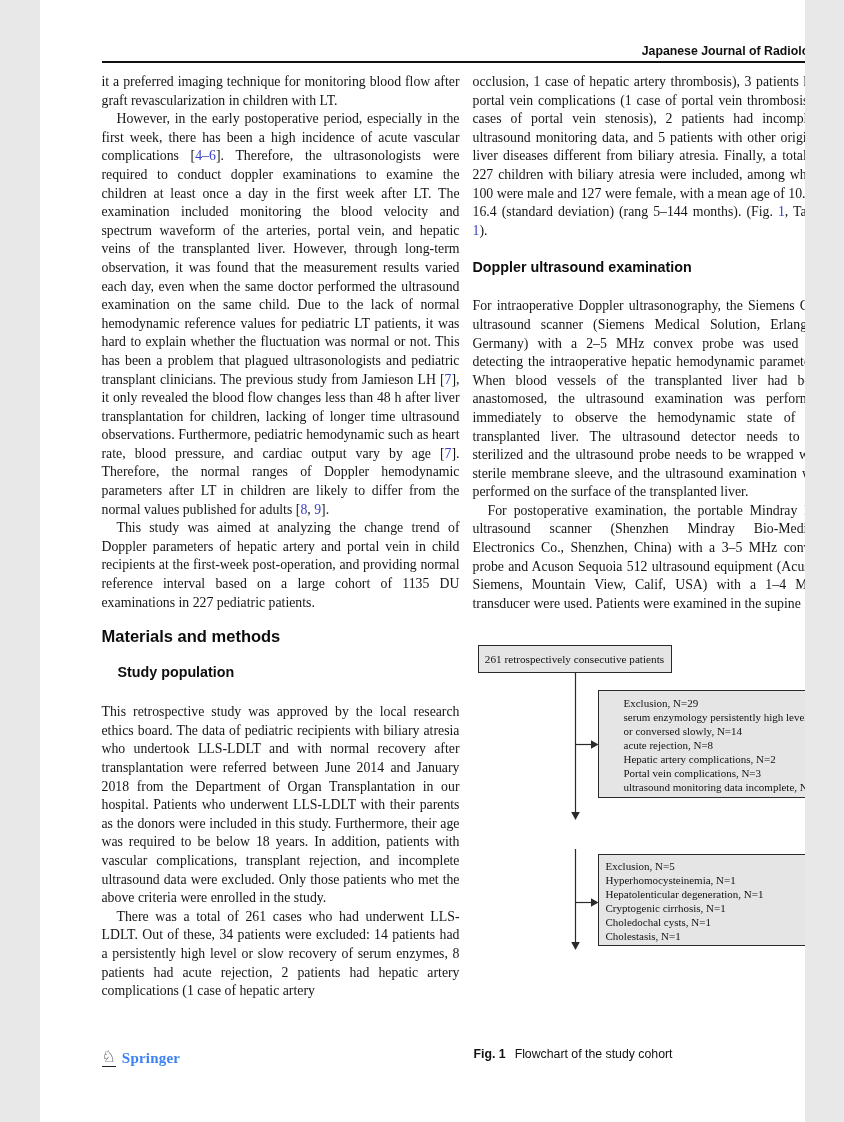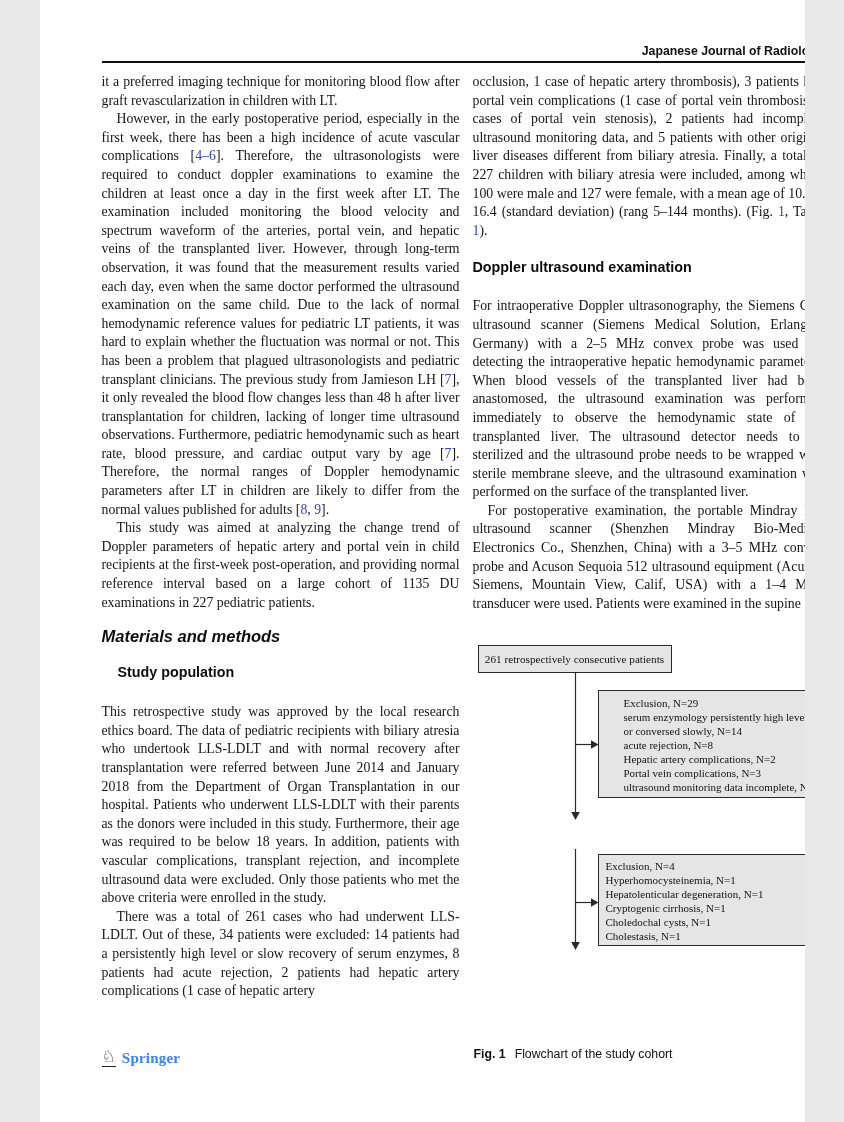--- a/index.html
+++ b/index.html
@@ -28,21 +28,20 @@
   .col-left{left:62px;width:358px;}
   .col-right{left:433px;width:351px;}
   .col p{margin:0;}
   .col p.ind{text-indent:15px;}
   .cite{color:var(--cite,#3640c8);}
   h1.mat{
     margin:14px 0 0 0;
     font-family:"Liberation Sans", sans-serif;
     font-size:16.5px;line-height:20px;font-weight:bold;color:#0d0d0d;
     text-align:left;
-    font-style:italic;
   }
   h2.sub{
     font-family:"Liberation Sans", sans-serif;
     font-size:14.3px;line-height:18px;font-weight:bold;color:#0d0d0d;
     text-align:left;
   }
   h2.sp{margin:17px 0 22px 16px;}
   h2.de{margin:18px 0 21px 0;}
   
   .figure{position:absolute;left:432px;top:645px;width:352px;height:390px;}
@@ -118,21 +117,21 @@
     <div class="fbox excl e1">
         <div>Exclusion, N=29</div>
         <div>serum enzymology persistently high levels</div>
         <div>or conversed slowly, N=14</div>
         <div>acute rejection, N=8</div>
         <div>Hepatic artery complications, N=2</div>
         <div>Portal vein complications, N=3</div>
         <div>ultrasound monitoring data incomplete, N=2</div>
       </div>
     <div class="fbox excl e2">
-        <div>Exclusion, N=4</div>
+        <div>Exclusion, N=5</div>
         <div>Hyperhomocysteinemia, N=1</div>
         <div>Hepatolenticular degeneration, N=1</div>
         <div>Cryptogenic cirrhosis, N=1</div>
         <div>Choledochal cysts, N=1</div>
         <div>Cholestasis, N=1</div>
       </div>
     <div class="caption">
       <span class="cap-label">Fig. 1</span><span class="cap-text">Flowchart of the study cohort</span>
     </div>
   </div>

